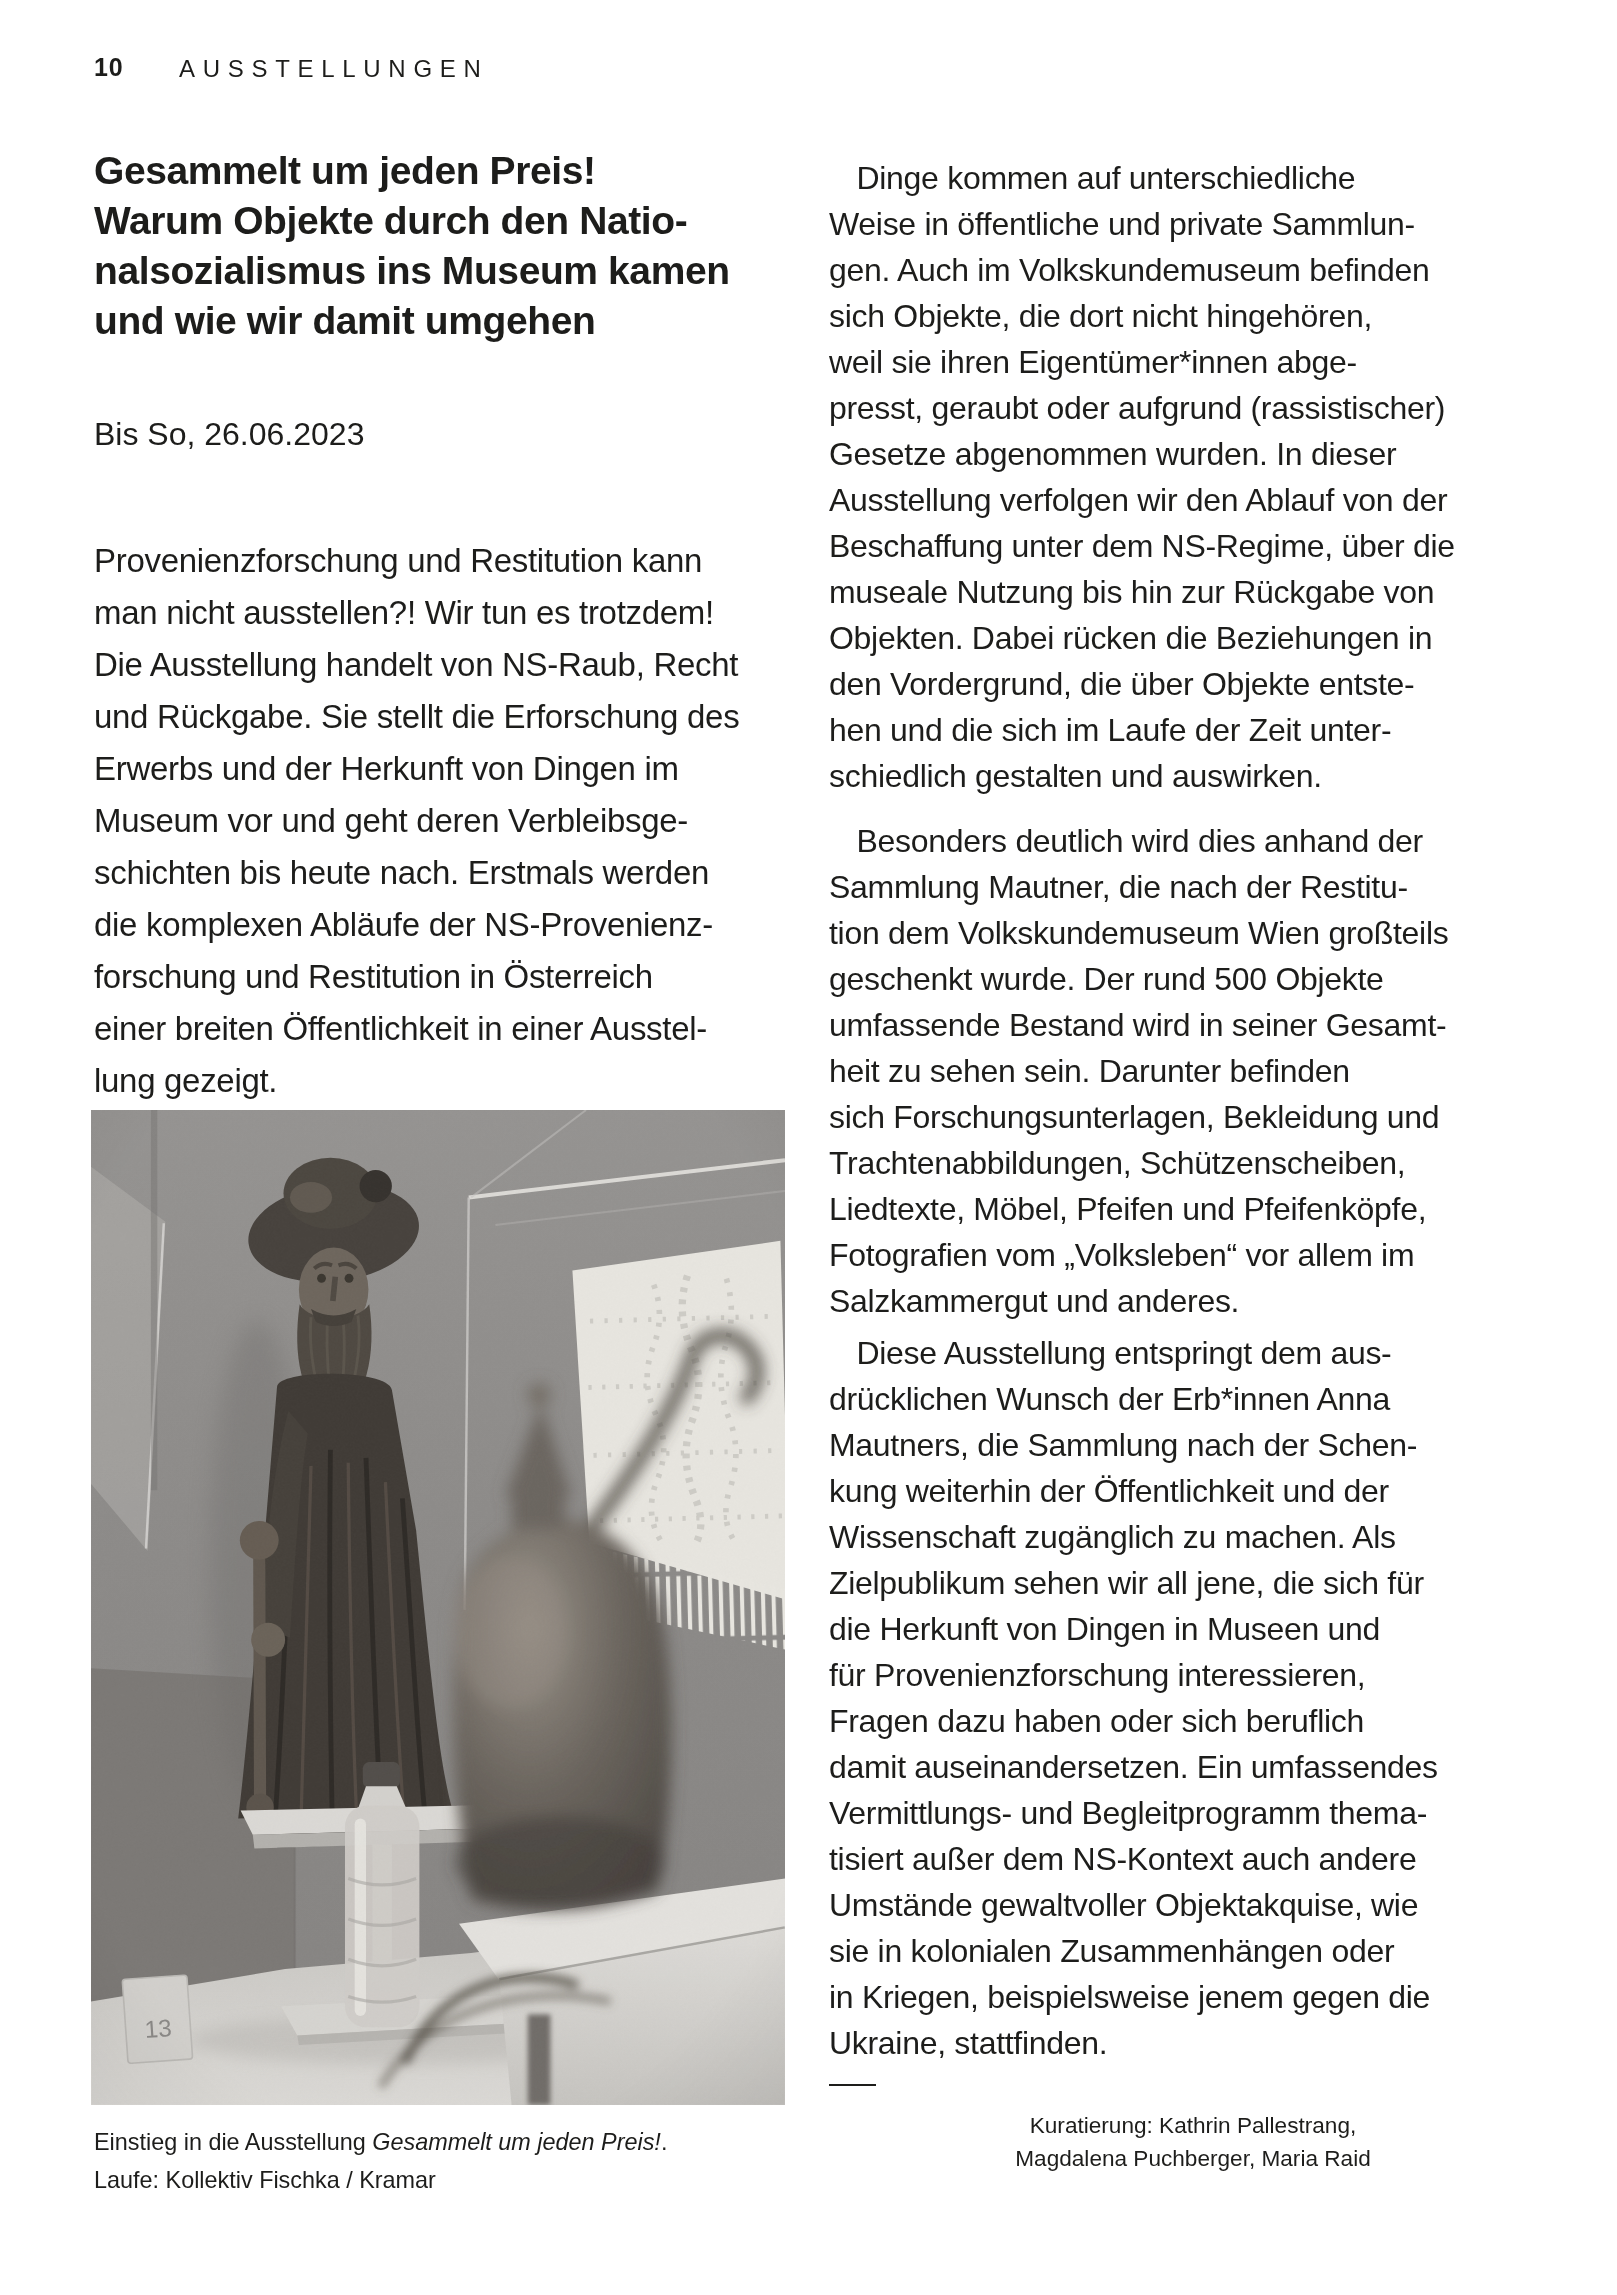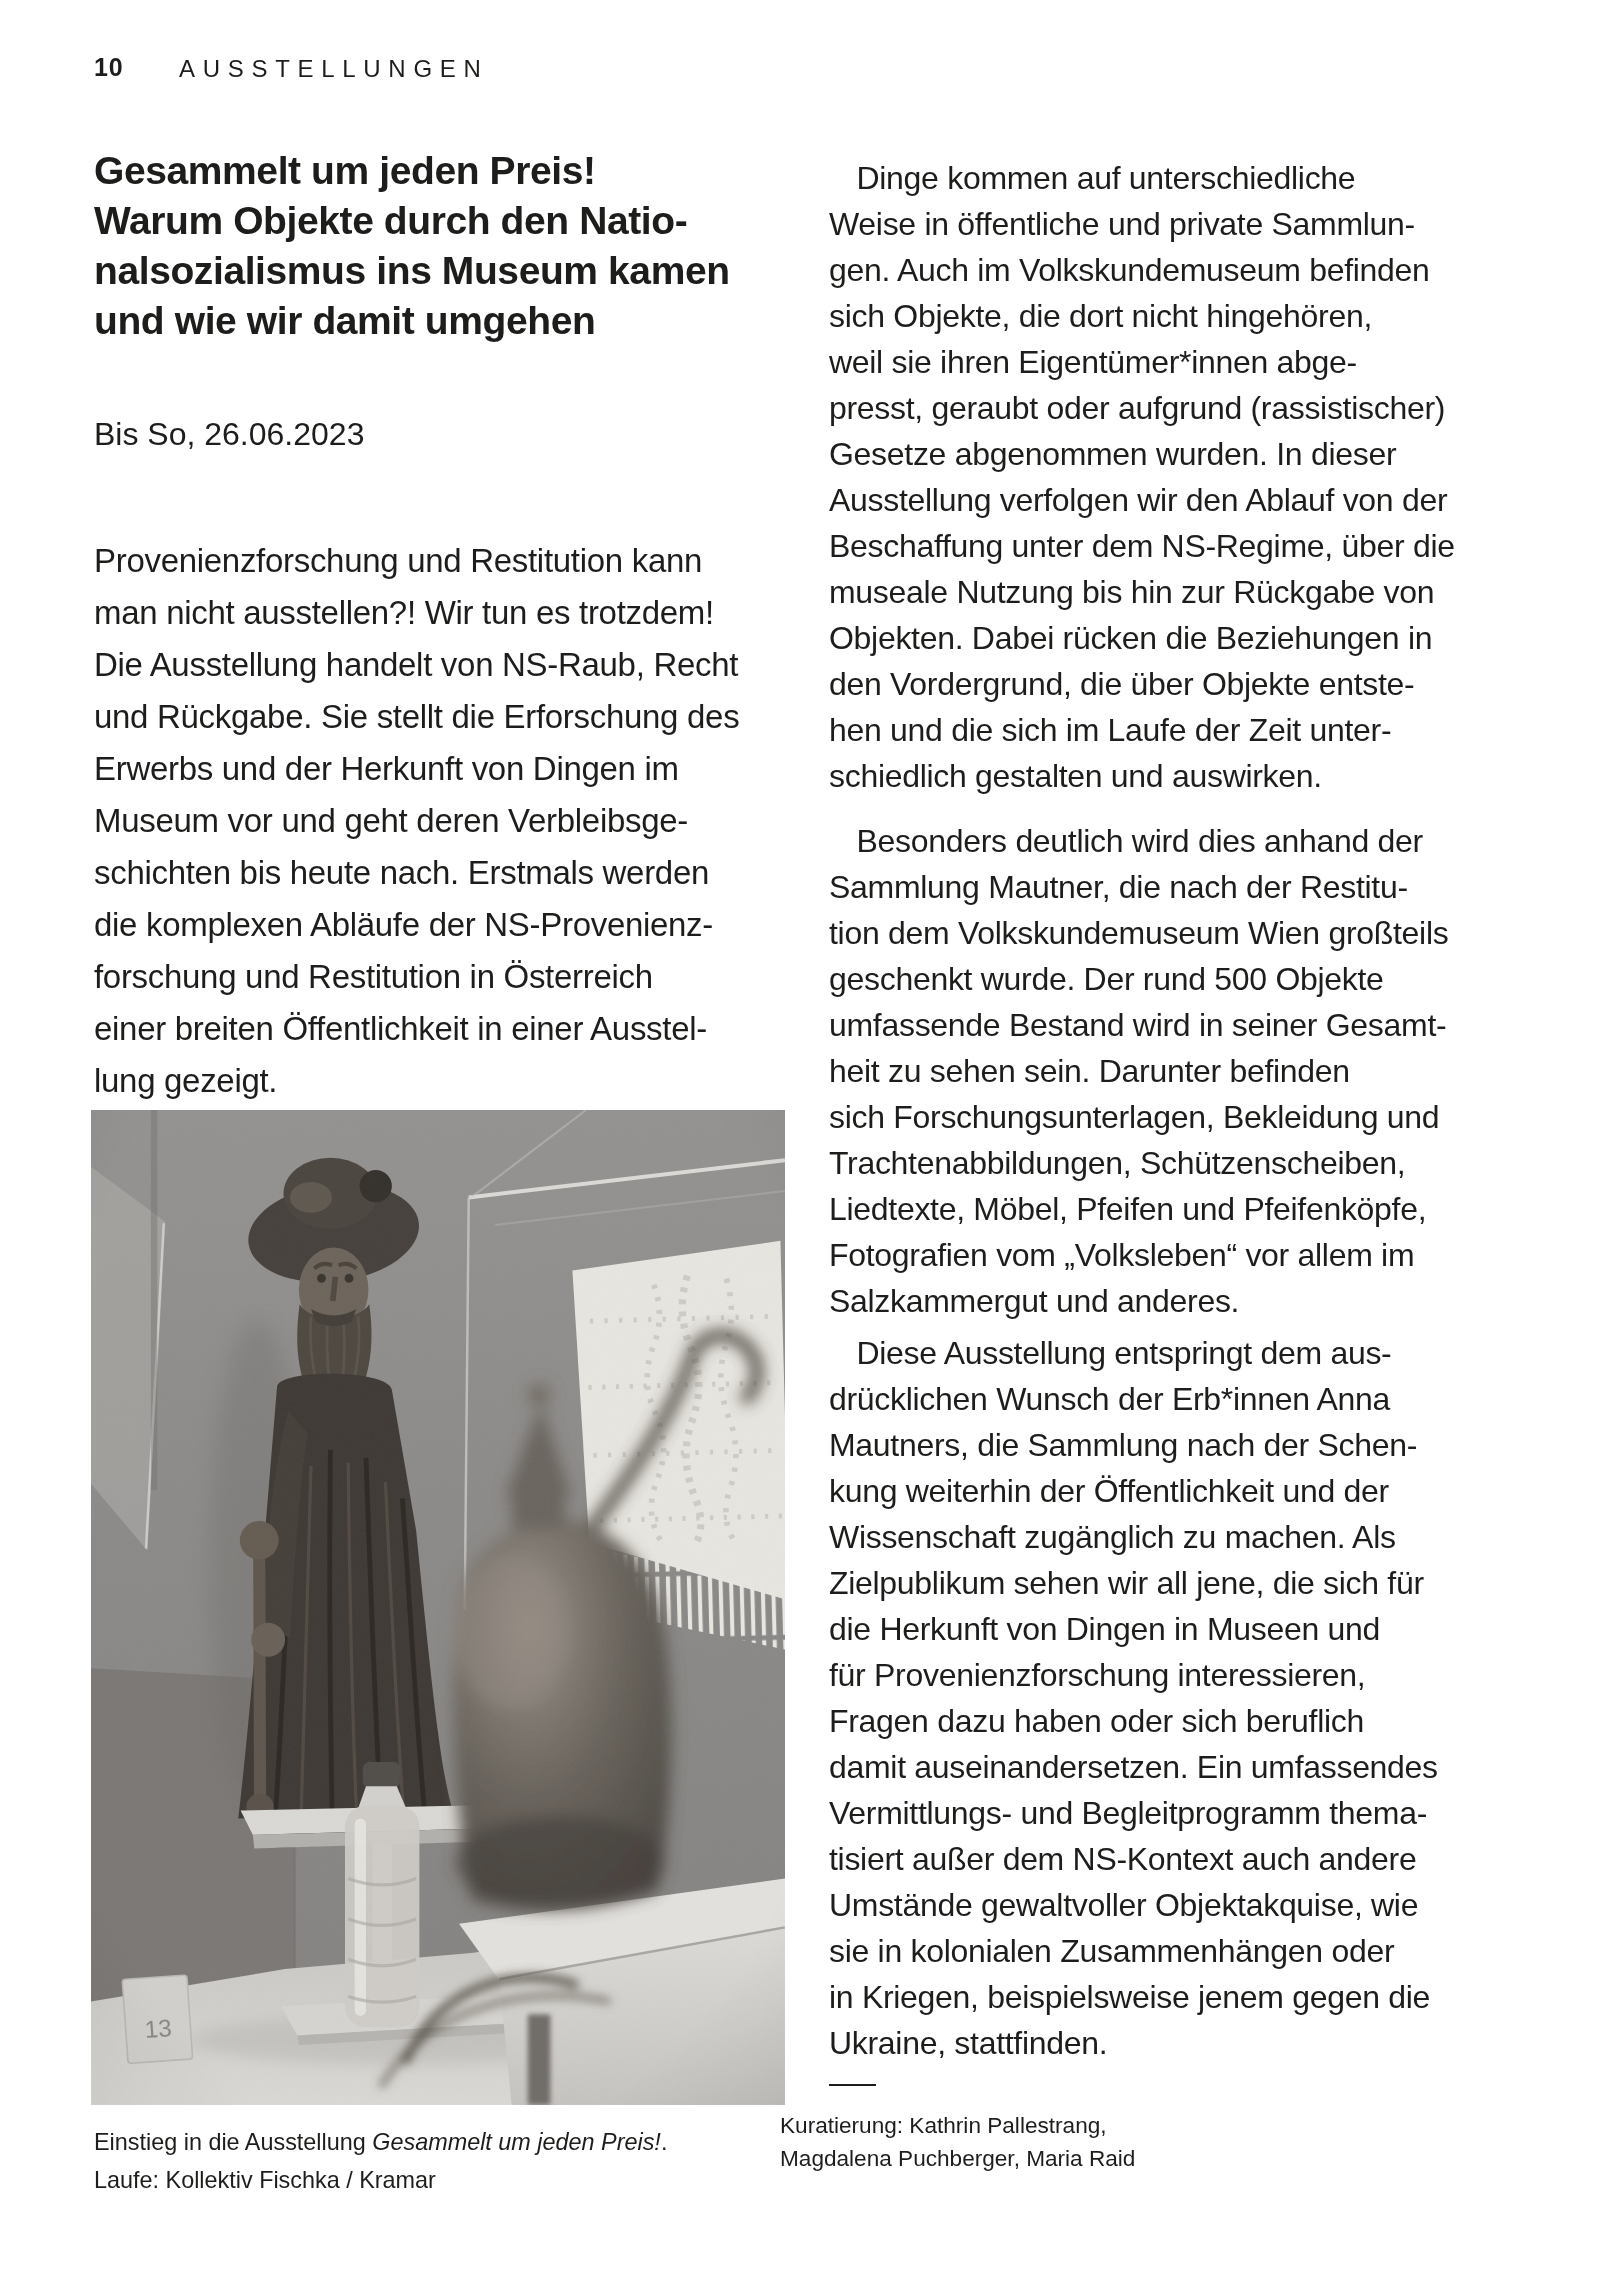--- a/index.html
+++ b/index.html
@@ -261,15 +261,15 @@
 damit auseinandersetzen. Ein umfassendes
 Vermittlungs- und Begleitprogramm thema-
 tisiert außer dem NS-Kontext auch andere
 Umstände gewaltvoller Objektakquise, wie
 sie in kolonialen Zusammenhängen oder
 in Kriegen, beispielsweise jenem gegen die
 Ukraine, stattfinden.</div>
 
 <div class="abs rule" style="left:829px;top:2084px;"></div>
 
-<div class="abs credits lines" style="left:780px;top:2109px;width:728px;">Kuratierung: Kathrin Pallestrang,
+<div class="abs credits lines" style="left:829px;top:2109px;width:728px;text-align:center;">Kuratierung: Kathrin Pallestrang,
 Magdalena Puchberger, Maria Raid</div>
 
 
 </body></html>

